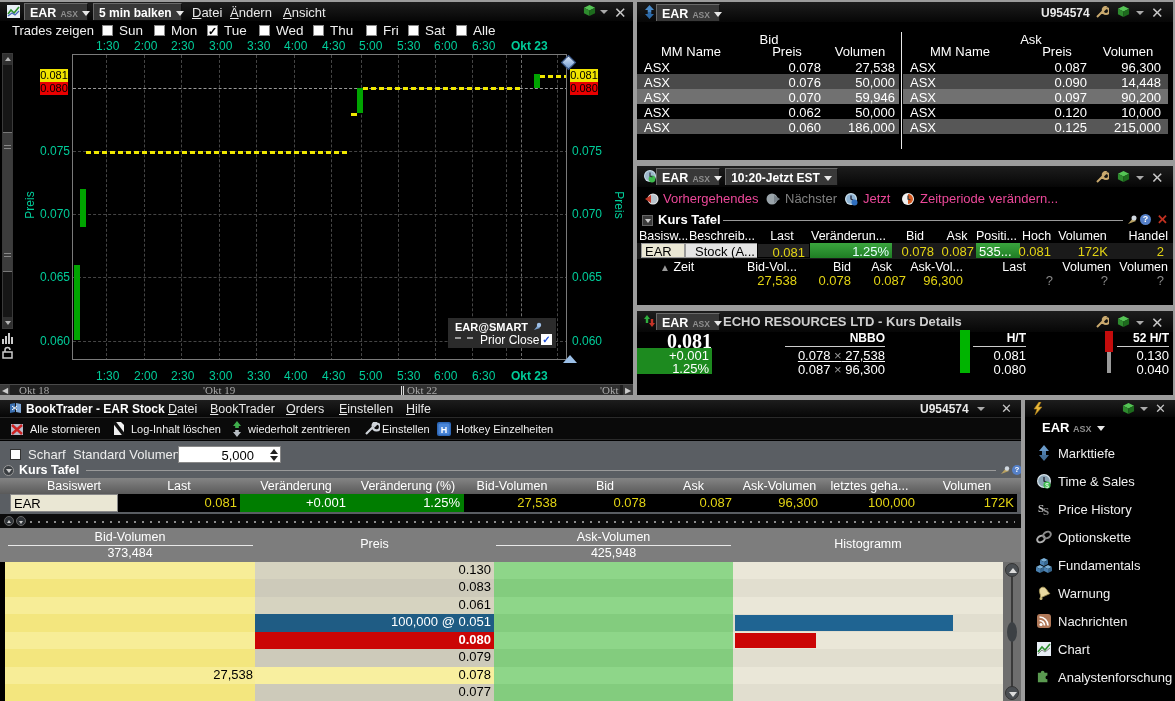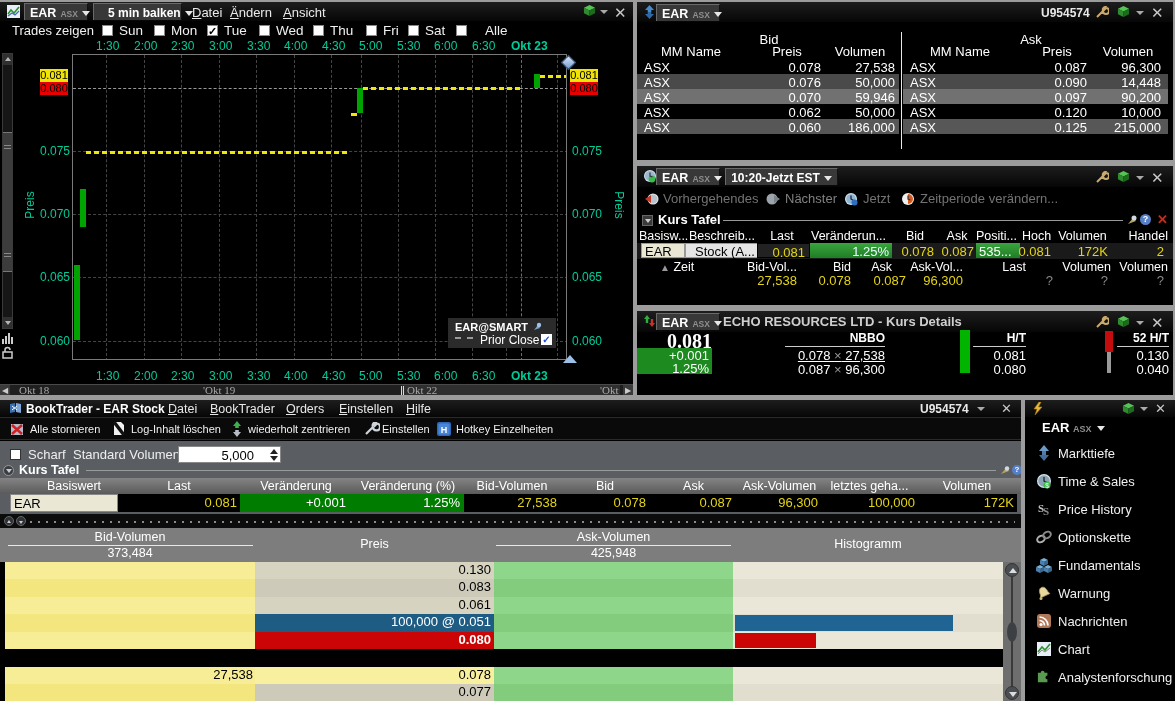--- a/index.html
+++ b/index.html
@@ -27,21 +27,21 @@
 .hgrid { position:absolute; left:0; width:495px; border-top:1px dashed #454545; }
 .ydash { position:absolute; height:3px; background:repeating-linear-gradient(90deg,#f0e800 0 5px,transparent 5px 8px); }
 .gbar { position:absolute; width:6px; background:#00a400; }
 .wr { position:absolute; }
 .dh { position:absolute; color:#fff; font-size:13px; text-align:center; }
 .drow { position:absolute; left:0; width:536px; height:15px; }
 .dcell { position:absolute; left:0; top:0; width:262px; height:15px; }
 .dcell .mm { position:absolute; left:7px; top:1px; color:#fff; font-size:13px; }
 .dcell .dp { position:absolute; left:110px; top:1px; width:74px; color:#fff; font-size:13px; text-align:right; }
 .dcell .dv { position:absolute; left:178px; top:1px; width:80px; color:#fff; font-size:13px; text-align:right; }
-.tsb { position:absolute; top:3px; color:#737373; font-size:13px; }
+.tsb { position:absolute; top:3px; color:#ec4899; font-size:13px; }
 .yv { position:absolute; top:1px; color:#e3d414; font-size:13px; }
 .btm { position:absolute; top:2px; color:#e8e8e8; font-size:12.5px; }
 .btt { position:absolute; top:5px; color:#f0f0f0; font-size:11px; }
 .qh { position:absolute; top:1px; text-align:center; }
 .qv { position:absolute; top:1px; color:#e3d414; font-size:13px; text-align:right; }
 .lrow { position:absolute; left:0; width:1003px; }
 .lrow .bid { position:absolute; left:5px; top:0; width:250px; height:100%; }
 .lrow .prc { position:absolute; left:255px; top:0; width:239px; height:100%; color:#000; font-size:13px; text-align:right; padding-right:3px; }
 .lrow .ask { position:absolute; left:494px; top:0; width:239px; height:100%; }
 .lrow .his { position:absolute; left:733px; top:0; width:270px; height:100%; }
@@ -58,21 +58,21 @@
 
 <div class="abs" style="left:0; top:0; width:1175px; height:2px; background:#9c9c9c;"></div>
 <div class="panel" id="chart" style="left:0; top:2px; width:633px; height:394px;">
   <div class="tbar" style="top:0px; height:19px;">
     <svg class="abs" style="left:7px; top:3px;" width="13" height="13">
         <rect x="0" y="0" width="13" height="13" fill="#e8eef5"></rect>
         <polyline points="1,9 4,5 7,8 12,2" stroke="#2d8f2d" stroke-width="1.6" fill="none"></polyline>
         <polyline points="1,11 5,8 8,10 12,6" stroke="#4466bb" stroke-width="1.2" fill="none"></polyline>
       </svg>
     <div class="tab" style="left:24px; top:1px; width:64px;"><b>EAR</b><span class="asx">ASX</span><span class="dn"></span></div>
-    <div class="tab" style="left:93px; top:1px; width:89px;"><b style="font-size:12px;margin-left:9px;">5 min balken</b><span class="dn"></span></div>
+    <div class="tab" style="left:93px; top:1px; width:89px;"><b style="font-size:12px;">5 min balken</b><span class="dn"></span></div>
     <div class="abs" style="left:192px; top:3px; color:#e8e8e8; font-size:13px;"><span style="text-decoration:underline;">D</span>atei</div>
     <div class="abs" style="left:230px; top:3px; color:#e8e8e8; font-size:13px;"><span style="text-decoration:underline;">Ä</span>ndern</div>
     <div class="abs" style="left:283px; top:3px; color:#e8e8e8; font-size:13px;"><span style="text-decoration:underline;">A</span>nsicht</div>
     <svg class="cube" style="left:583px; top:2px;" viewBox="0 0 14 14">
         <polygon points="7,1 13,4 7,7 1,4" fill="#55c455"></polygon>
         <polygon points="1,4 7,7 7,13 1,10" fill="#2e8b2e"></polygon>
         <polygon points="13,4 7,7 7,13 13,10" fill="#1d6b1d"></polygon>
       </svg>
     <div class="abs" style="left:600px; top:8px; width:0; height:0; border-left:4px solid transparent; border-right:4px solid transparent; border-top:4px solid #aaa;"></div>
     <div class="xbtn" style="left:614px; top:4px;">✕</div>
@@ -88,21 +88,21 @@
       <span class="cbl" style="left:224px;">Tue</span>
     <span class="cbx" style="left:259px;"></span>
       <span class="cbl" style="left:276px;">Wed</span>
     <span class="cbx" style="left:313px;"></span>
       <span class="cbl" style="left:330px;">Thu</span>
     <span class="cbx" style="left:366px;"></span>
       <span class="cbl" style="left:383px;">Fri</span>
     <span class="cbx" style="left:408px;"></span>
       <span class="cbl" style="left:425px;">Sat</span>
     <span class="cbx" style="left:456px;"></span>
-      <span class="cbl" style="left:473px;margin-left:12px;">Alle</span>
+      <span class="cbl" style="left:473px;">Alle</span>
   </div>
 
   <div class="tlabs" style="top:37px;">
     <span style="left:96px;">1:30</span>
       <span style="left:134px;">2:00</span>
       <span style="left:171px;">2:30</span>
       <span style="left:209px;">3:00</span>
       <span style="left:247px;">3:30</span>
       <span style="left:284px;">4:00</span>
       <span style="left:322px;">4:30</span>
@@ -655,20 +655,26 @@
         </div>
       </div>
     <div class="lrow" style="top:70px; height:17px;">
         <div class="bid bL"></div>
         <div class="prc" style="background:#cb0505; color:#fff; font-weight:bold;">0.080</div>
         <div class="ask aL"></div>
         <div class="his hL">
           <div class="abs" style="left:2px; top:1px; width:81px; height:15px; background:#cb0505;"></div>
         </div>
       </div>
+    <div class="lrow" style="top:87px; height:18px;">
+        <div class="bid bD"></div>
+        <div class="prc pD">0.079</div>
+        <div class="ask aD"></div>
+        <div class="his hD"></div>
+      </div>
     <div class="lrow" style="top:105px; height:17px;">
         <div class="bid bL" style="color:#000; font-size:13px; text-align:right; padding-right:2px;">27,538</div>
         <div class="prc" style="background:#f8ef9f;">0.078</div>
         <div class="ask aL"></div>
         <div class="his hL"></div>
       </div>
     <div class="lrow" style="top:122px; height:17px;">
         <div class="bid bD"></div>
         <div class="prc pD">0.077</div>
         <div class="ask aD"></div>

